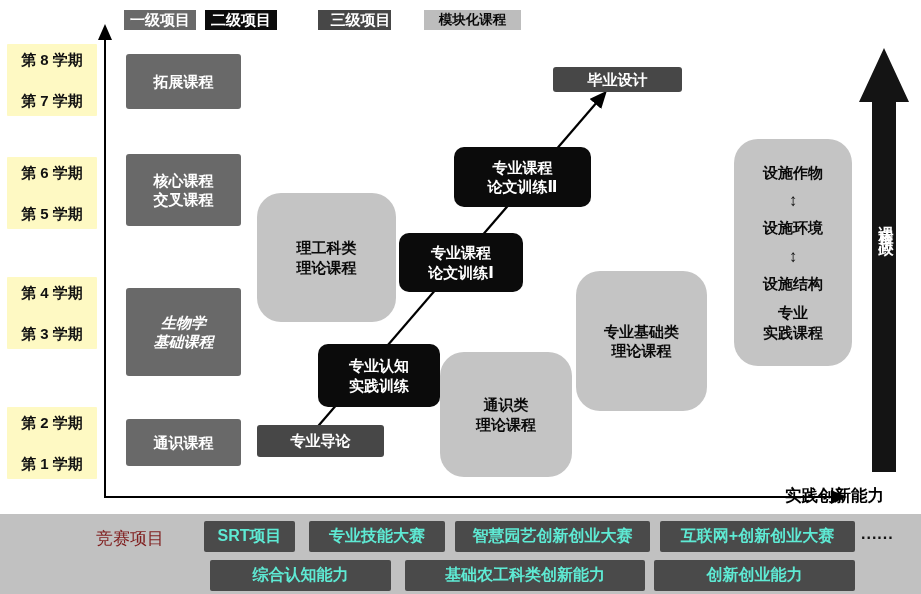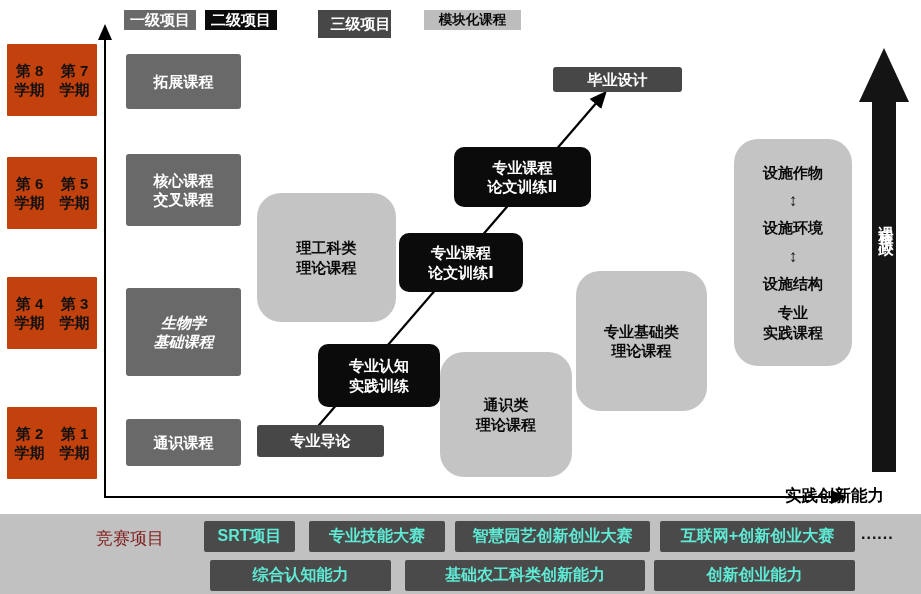--- a/index.html
+++ b/index.html
@@ -8,22 +8,22 @@
   .stage { position:relative; width:921px; height:594px; background:#ffffff; overflow:hidden; }
   .layer { position:absolute; left:0; top:0; pointer-events:none; }
   .box { position:absolute; display:flex; align-items:center; justify-content:center;
          text-align:center; white-space:pre-line; font-weight:bold; line-height:1.3; }
   .legend { font-size:13.5px; }
   .lv1 { background:#696969; color:#ffffff; font-size:15px; border-radius:3px; }
   .lv2 { background:#0b0b0b; color:#ffffff; font-size:15px; border-radius:10px; }
   .lv3 { background:#474747; color:#ffffff; font-size:15px; border-radius:3px; }
   .mod { background:#c4c4c4; color:#0a0a0a; font-size:15px; border-radius:24px; }
   .mod-flat { background:#bdbdbd; color:#0a0a0a; border-radius:0; }
-  .sem { background:#c2410c; color:#111111; font-size:15px; flex-direction:row;
-         justify-content:space-between; padding:18px 0; border-radius:1px; }
+  .sem { background:#fef9c3; color:#111111; font-size:15px; flex-direction:column;
+         justify-content:space-between; padding:6px 0; border-radius:1px; }
   .sem span { display:block; }
   .practice { flex-direction:column; justify-content:space-evenly; padding:14px 0; }
   .practice .ud { font-size:17px; line-height:1; }
   .pr-label { white-space:pre-line; }
   .ideology { position:absolute; writing-mode:vertical-rl; color:#ffffff; font-weight:bold;
               font-size:15px; letter-spacing:5px; }
   .xlabel { position:absolute; font-weight:bold; font-size:16.5px; color:#000000; }
   .band { position:absolute; background:#c1c1c1; }
   .band-title { position:absolute; font-weight:normal; font-size:17px; color:#7f1d1d; }
   .bbox { background:#4a4a4a; color:#5eead4; font-size:16px; border-radius:2px; }
@@ -41,21 +41,21 @@
       </marker>
     </defs>
     <line x1="105" y1="497" x2="105" y2="28" stroke="#000000" stroke-width="2" marker-end="url(#ah)"></line>
     <line x1="104" y1="497" x2="843" y2="497" stroke="#000000" stroke-width="2" marker-end="url(#ah)"></line>
     <line x1="301" y1="446" x2="604" y2="94" stroke="#000000" stroke-width="2.2" marker-end="url(#ah)"></line>
     <polygon points="884,48 859,102 872,102 872,472 896,472 896,102 909,102" fill="#141414"></polygon>
   </svg>
 
   <div class="box legend lv1" style="left:124px;top:10px;width:72px;height:20px;border-radius:0;">一级项目</div>
   <div class="box legend lv2" style="left:205px;top:10px;width:72px;height:20px;border-radius:0;">二级项目</div>
-  <div class="box legend lv3" style="left:318px;top:10px;width:73px;height:28px;border-radius:0;padding-left:12px;">三级项目</div>
+  <div class="box legend lv3" style="left:318px;top:10px;width:73px;height:20px;border-radius:0;padding-left:12px;">三级项目</div>
   <div class="box legend mod-flat" style="left:424px;top:10px;width:97px;height:20px;">模块化课程</div>
 
   <div class="box sem" style="left:7px;top:44px;width:90px;height:72px;">
     <span>第 8 学期</span>
     <span>第 7 学期</span>
   </div>
   <div class="box sem" style="left:7px;top:157px;width:90px;height:72px;">
     <span>第 6 学期</span>
     <span>第 5 学期</span>
   </div>

